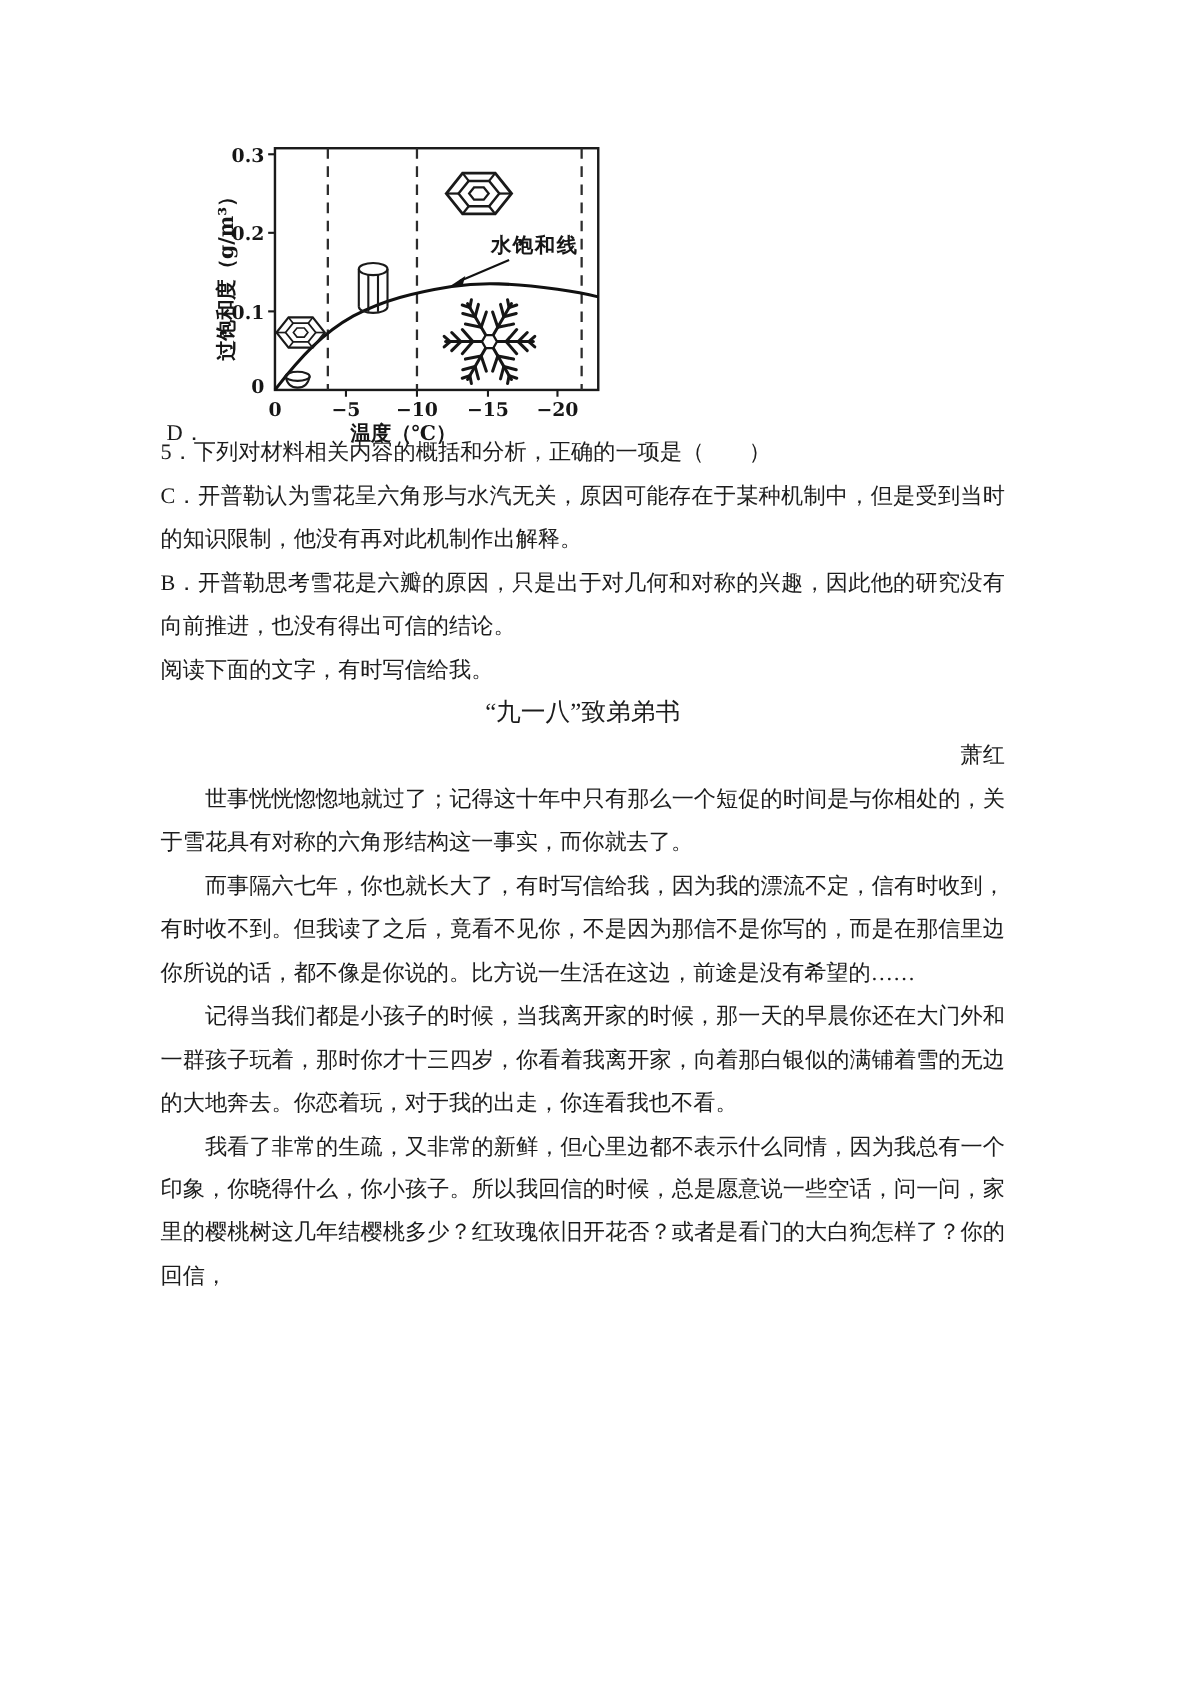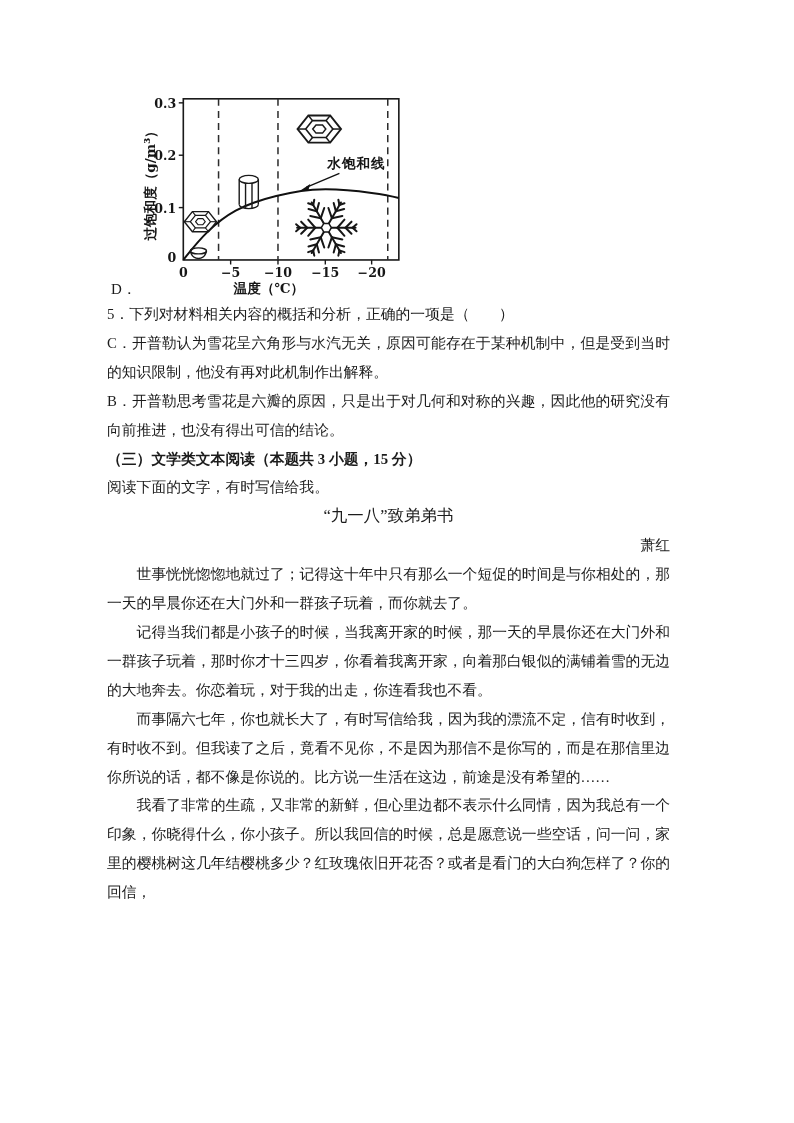--- a/index.html
+++ b/index.html
@@ -20,21 +20,21 @@
   .chart .tick-num { font-size:12.5px; font-weight:bold; }
   .chart .axis-label { font-size:13.5px; font-weight:bold; }
   .chart .curve-label { font-size:13.5px; font-weight:bold; letter-spacing:1px; }
   .chart .frame { fill:none; stroke:#1a1a1a; stroke-width:1.6; }
   .chart .dash { stroke:#2c2c2c; stroke-width:1.5; stroke-dasharray:7 5; }
   .chart .curve { fill:none; stroke:#111; stroke-width:2; }
   .chart .tick { stroke:#1a1a1a; stroke-width:1.4; }
   .chart .ic { fill:none; stroke:#1a1a1a; stroke-width:1.4; }
   .chart .arm { stroke:#161616; stroke-width:2; stroke-linecap:round; }
   .content {
-    position:absolute; left:107px; top:300px; width:563px;
+    position:absolute; left:107px; top:288px; width:563px;
     font-size:14.8px; text-align:justify;
   }
   .content p { margin:0; line-height:28.9px; }
   .content p.bold { font-weight:bold; }
   .content p.center { text-align:right; }
   .content p.title { text-align:center; font-weight:normal; font-size:16.5px; }
   .content p.indent { text-indent:2em; }
 </style>
 </head>
 <body>
@@ -127,23 +127,22 @@
       <use href="#dendrite-arm" transform="rotate(270)"></use>
       <use href="#dendrite-arm" transform="rotate(330)"></use>
       <polygon points="5,0 2.5,-4.3 -2.5,-4.3 -5,0 -2.5,4.3 2.5,4.3" fill="#fff" stroke="#161616" stroke-width="1.5"></polygon>
     </g>
   </svg>
 
   <div class="content">
     <p>5．下列对材料相关内容的概括和分析，正确的一项是（　　）</p>
     <p>C．开普勒认为雪花呈六角形与水汽无关，原因可能存在于某种机制中，但是受到当时的知识限制，他没有再对此机制作出解释。</p>
     <p>B．开普勒思考雪花是六瓣的原因，只是出于对几何和对称的兴趣，因此他的研究没有向前推进，也没有得出可信的结论。</p>
-    <p class="bold">（三）文学类文本阅读（本题共 3 小题，15 分）</p>
     <p>阅读下面的文字，有时写信给我。</p>
     <p class="title">“九一八”致弟弟书</p>
     <p class="center">萧红</p>
-    <p class="indent">世事恍恍惚惚地就过了；记得这十年中只有那么一个短促的时间是与你相处的，那一天的早晨你还在大门外和一群孩子玩着，而你就去了。</p>
+    <p class="indent">世事恍恍惚惚地就过了；记得这十年中只有那么一个短促的时间是与你相处的，关于雪花具有对称的六角形结构这一事实，而你就去了。</p>
+    <p class="indent">而事隔六七年，你也就长大了，有时写信给我，因为我的漂流不定，信有时收到，有时收不到。但我读了之后，竟看不见你，不是因为那信不是你写的，而是在那信里边你所说的话，都不像是你说的。比方说一生活在这边，前途是没有希望的……</p>
     <p class="indent">记得当我们都是小孩子的时候，当我离开家的时候，那一天的早晨你还在大门外和一群孩子玩着，那时你才十三四岁，你看着我离开家，向着那白银似的满铺着雪的无边的大地奔去。你恋着玩，对于我的出走，你连看我也不看。</p>
-    <p class="indent">而事隔六七年，你也就长大了，有时写信给我，因为我的漂流不定，信有时收到，有时收不到。但我读了之后，竟看不见你，不是因为那信不是你写的，而是在那信里边你所说的话，都不像是你说的。比方说一生活在这边，前途是没有希望的……</p>
     <p class="indent">我看了非常的生疏，又非常的新鲜，但心里边都不表示什么同情，因为我总有一个印象，你晓得什么，你小孩子。所以我回信的时候，总是愿意说一些空话，问一问，家里的樱桃树这几年结樱桃多少？红玫瑰依旧开花否？或者是看门的大白狗怎样了？你的回信，</p>
   </div>
 
 </div>
 
 </body></html>

